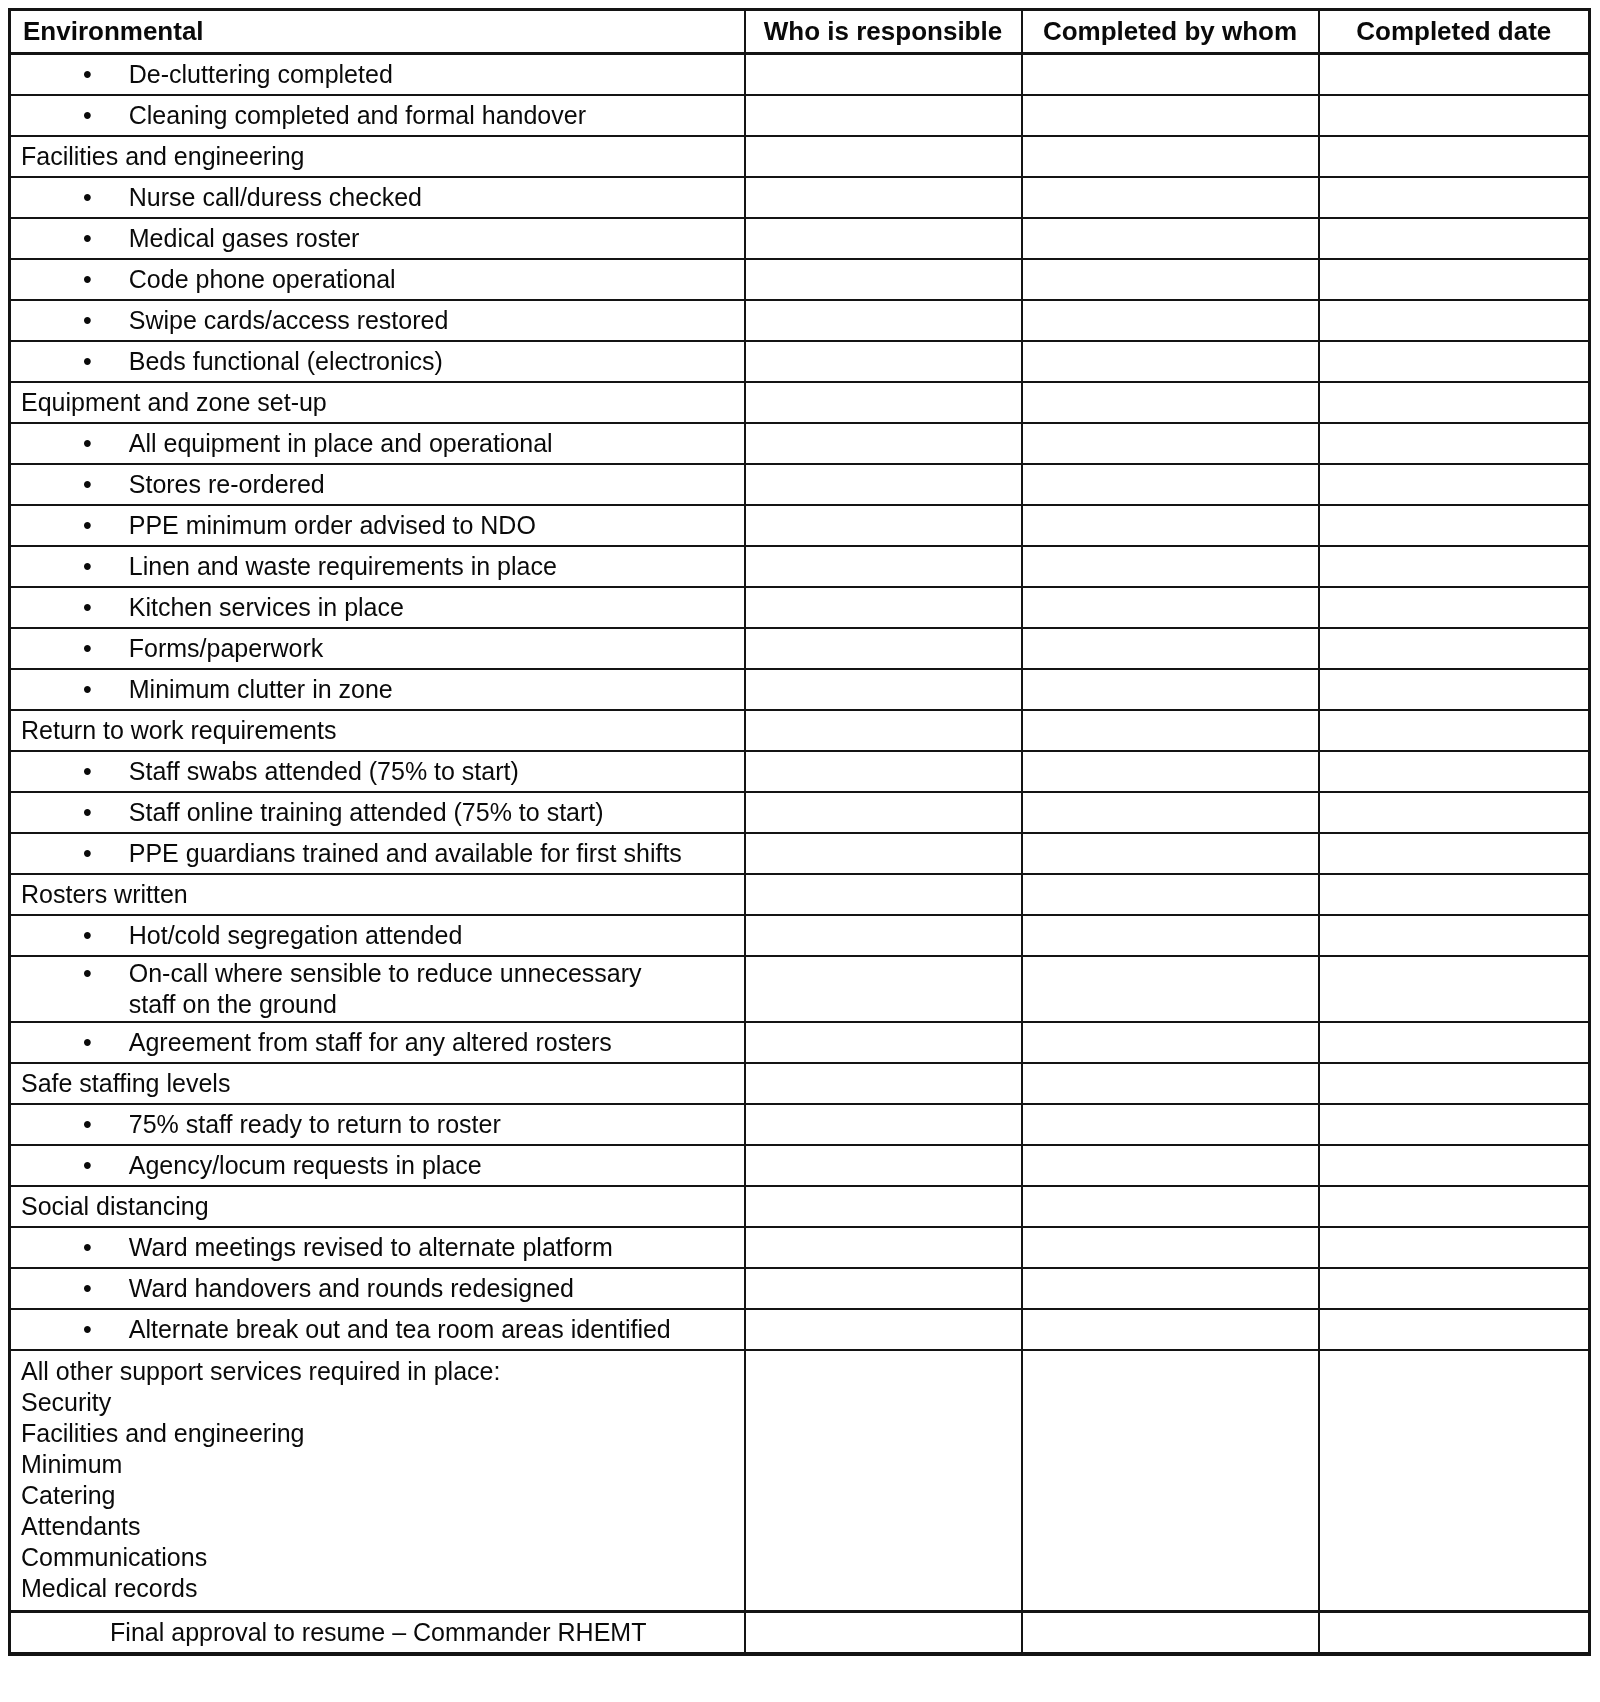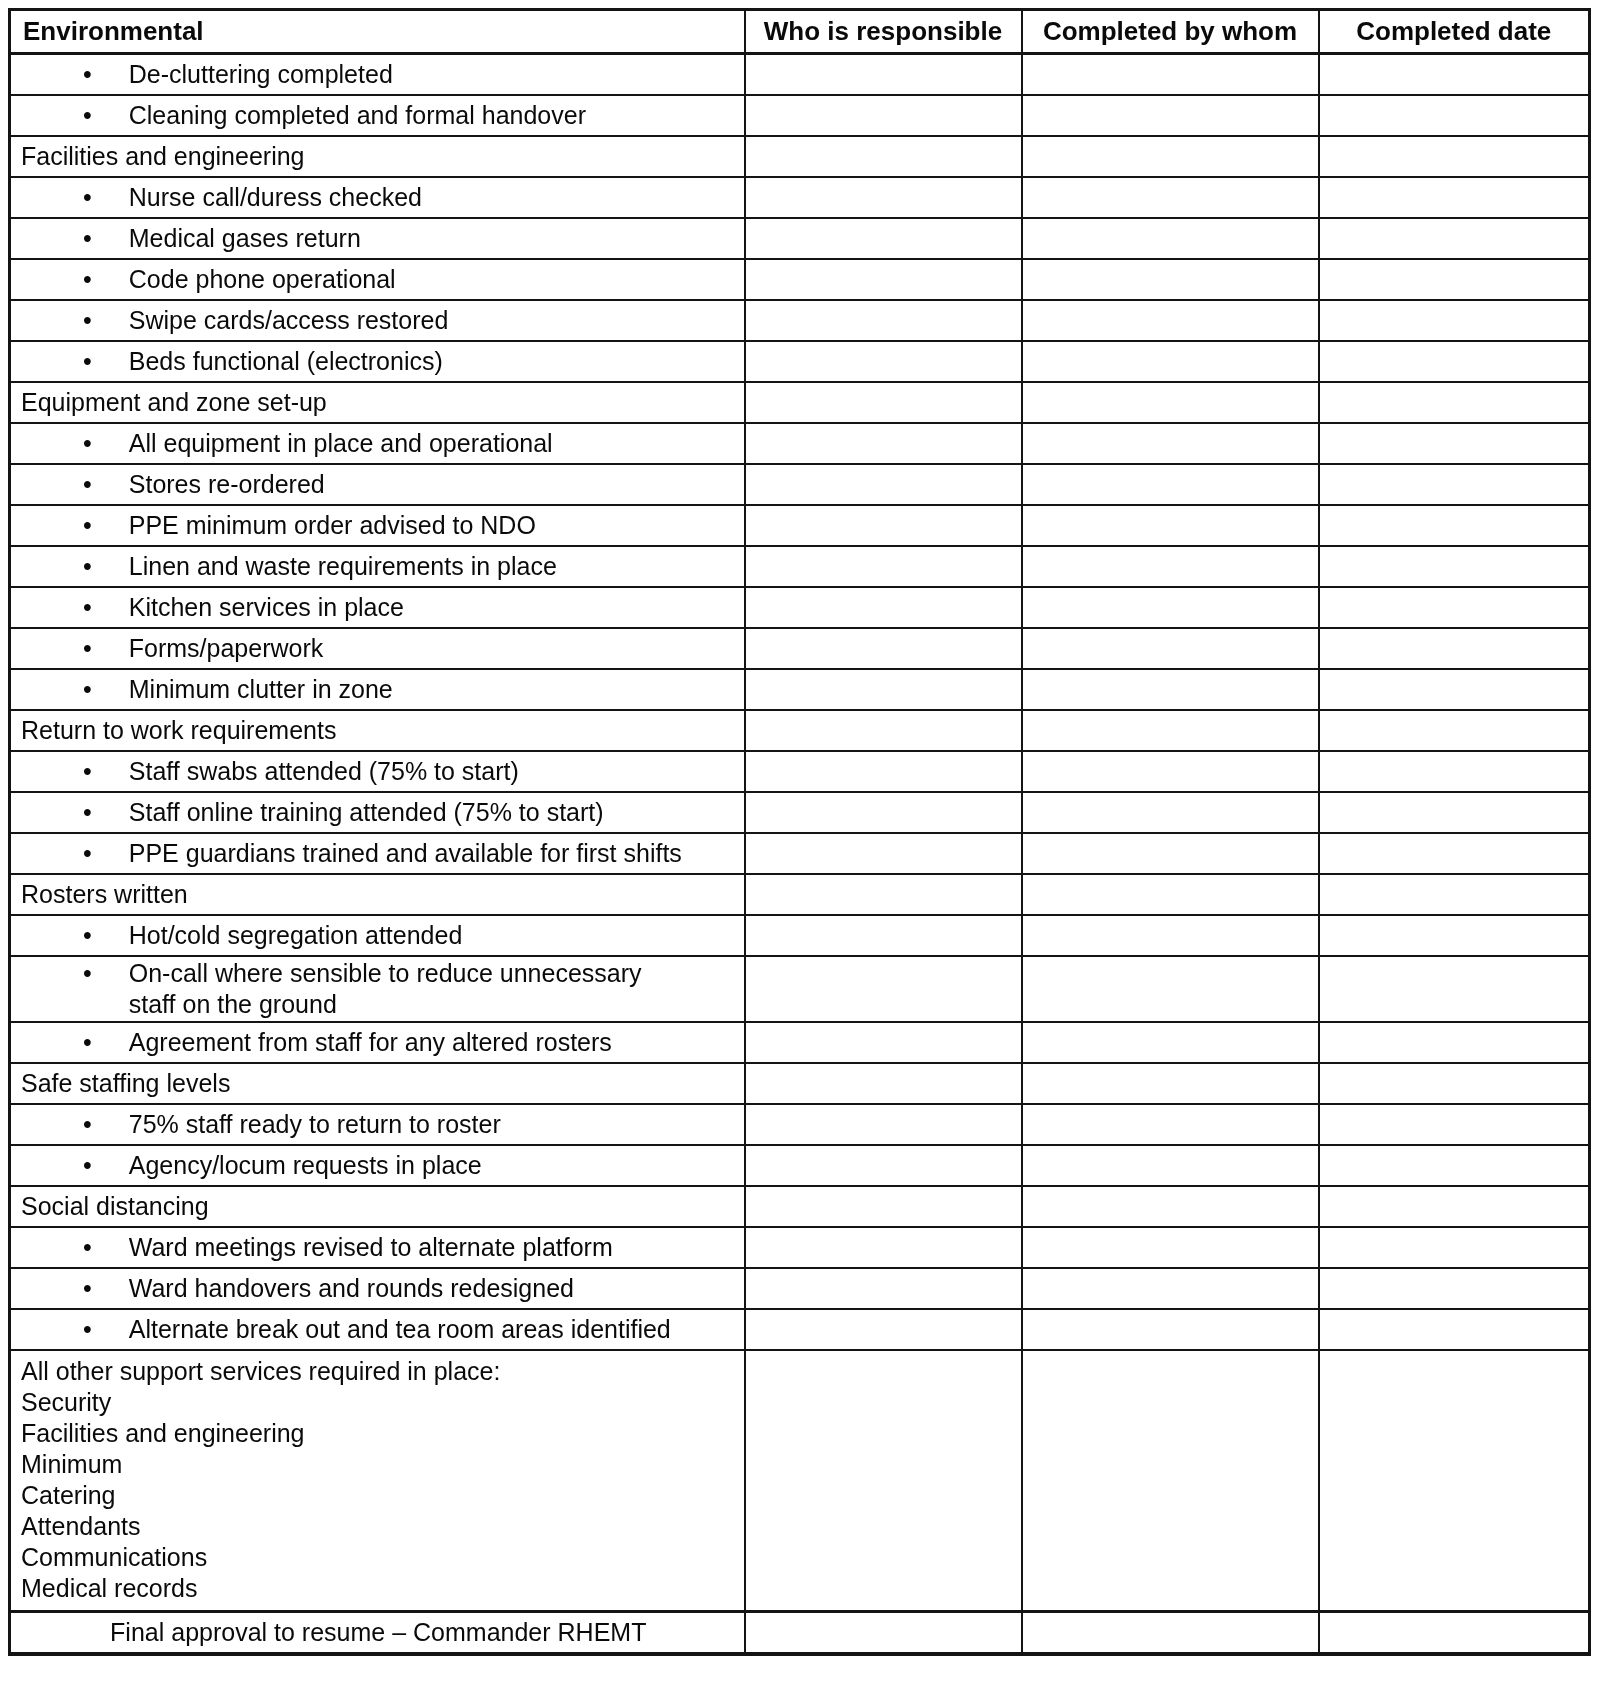--- a/index.html
+++ b/index.html
@@ -78,21 +78,21 @@
           <td class="fill-cell"></td>
           <td class="fill-cell"></td>
         </tr>
         <tr>
           <td class="item-cell"><span class="bullet">•</span><span class="bullet-text">Nurse call/duress checked</span></td>
           <td class="fill-cell"></td>
           <td class="fill-cell"></td>
           <td class="fill-cell"></td>
         </tr>
         <tr>
-          <td class="item-cell"><span class="bullet">•</span><span class="bullet-text">Medical gases return</span></td>
+          <td class="item-cell"><span class="bullet">•</span><span class="bullet-text">Medical gases roster</span></td>
           <td class="fill-cell"></td>
           <td class="fill-cell"></td>
           <td class="fill-cell"></td>
         </tr>
         <tr>
           <td class="item-cell"><span class="bullet">•</span><span class="bullet-text">Code phone operational</span></td>
           <td class="fill-cell"></td>
           <td class="fill-cell"></td>
           <td class="fill-cell"></td>
         </tr>

